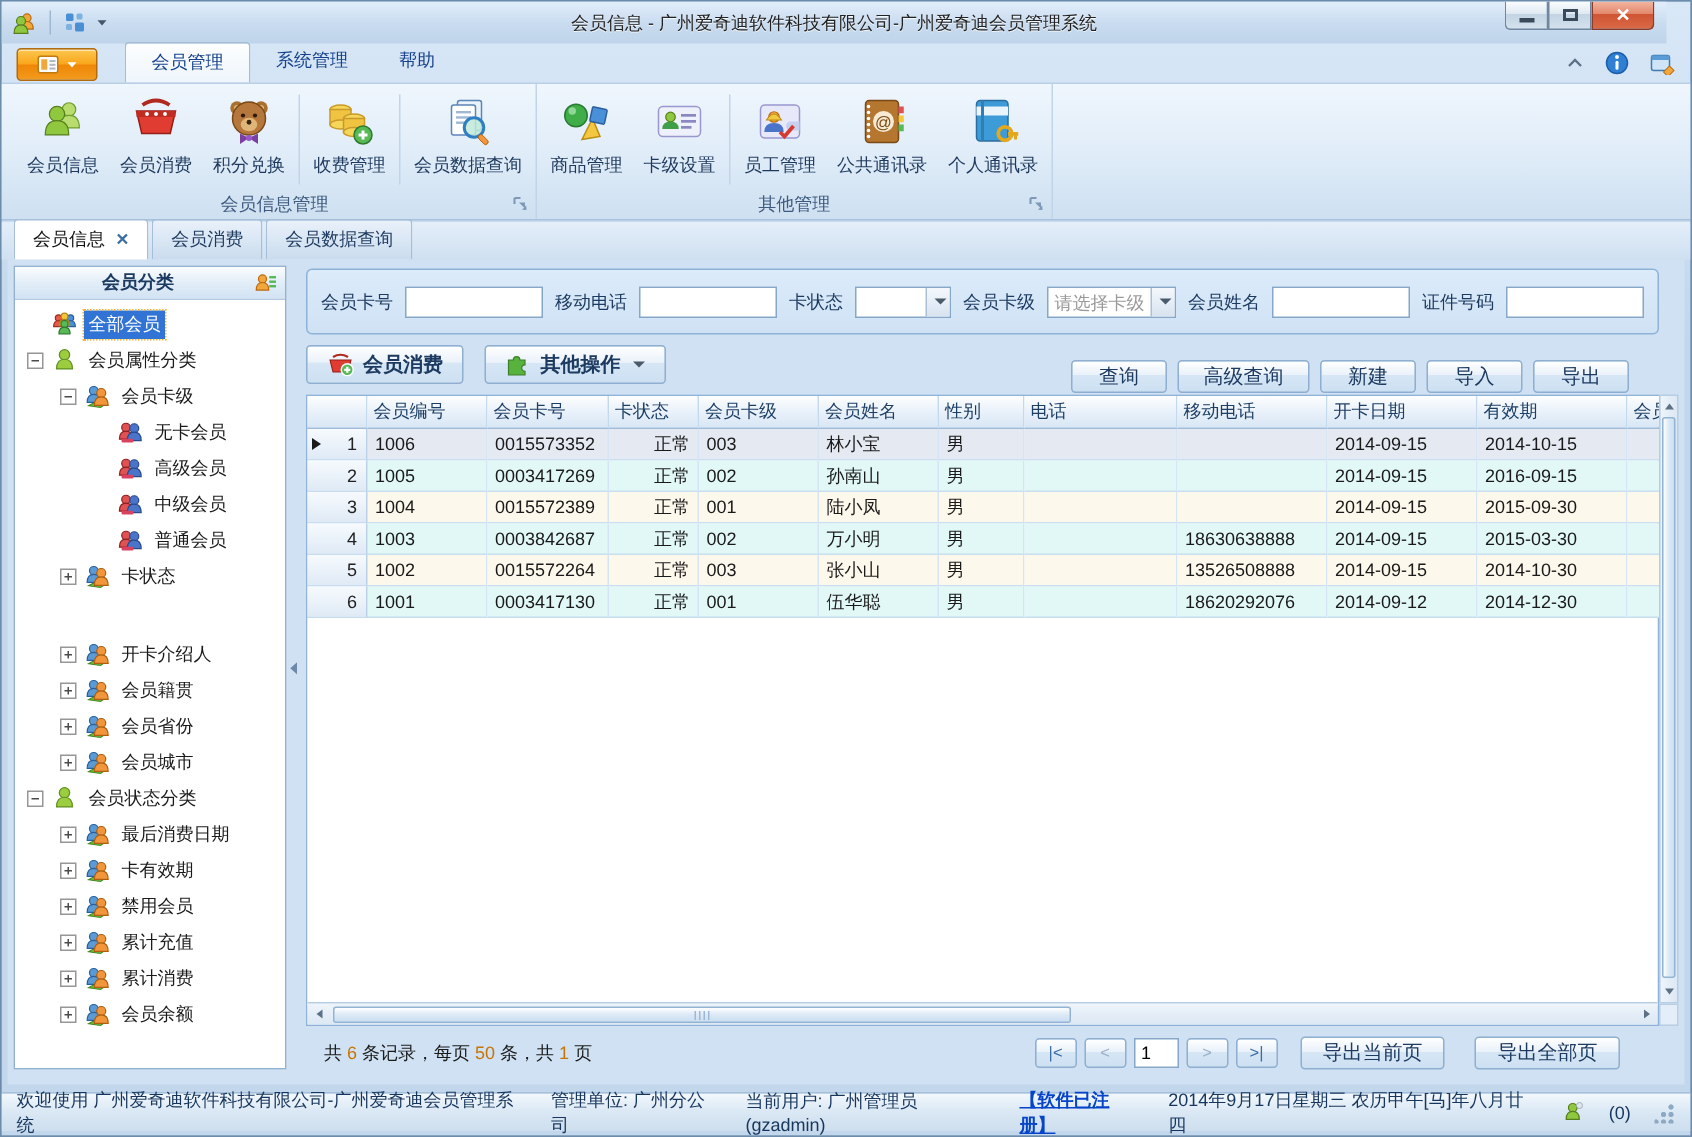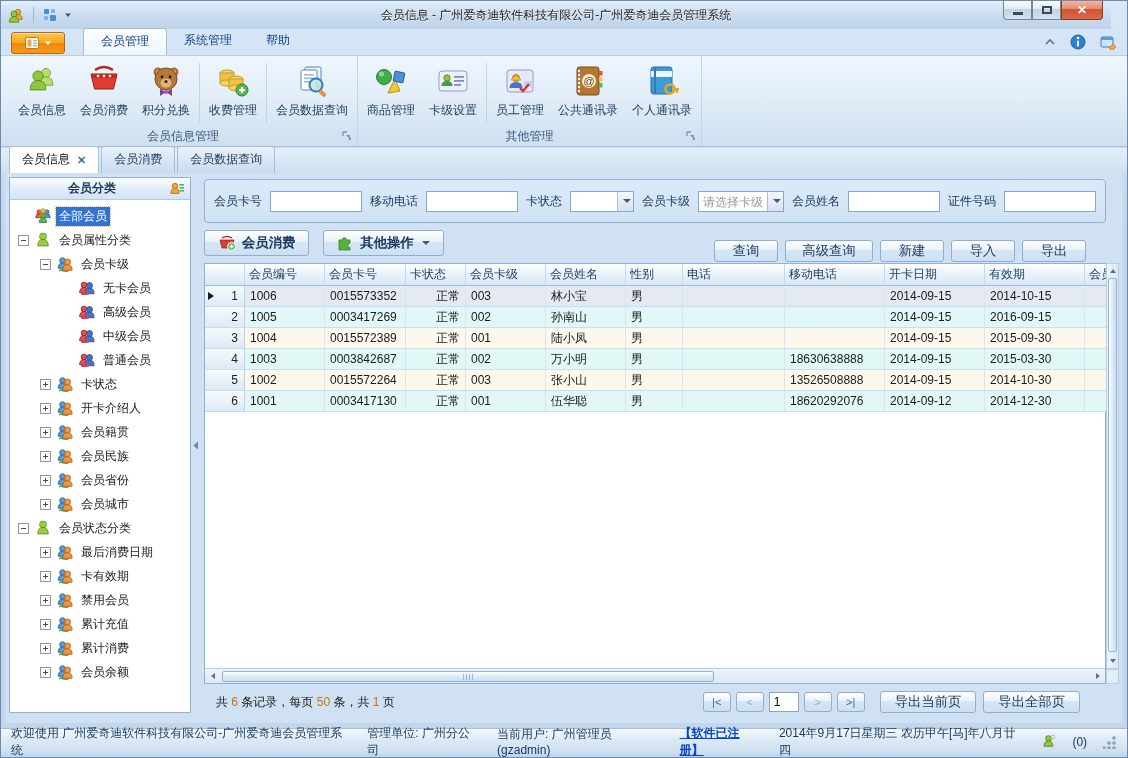--- a/index.html
+++ b/index.html
@@ -143,21 +143,21 @@
 
   
   .pager{ position:absolute; left:203px; top:688px; width:902px; height:26px; display:flex; align-items:center; }
   .psummary{ margin-left:12px; color:#1a1a1a; }
   .psummary .num{ color:var(--number-highlight); }
   .p-right{ margin-left:auto; display:flex; align-items:center; gap:5px; margin-right:26px; }
   .navbtn{ width:28px; height:20px; padding:0; font-size:11px; color:#3a6ea5; }
   .navbtn.disabled{ color:#9ab0c6; }
   .pageinput{ width:30px; height:20px; border:1px solid #86a7c8; background:#fff; padding:0 4px;
     font-family:inherit; font-size:12px; }
-  .p-exports{ display:flex; gap:7px; margin-left:10px; }
+  .p-exports{ display:flex; gap:20px; margin-left:10px; }
 
   
   .statusbar{ position:absolute; left:0; right:0; bottom:3px; height:26px; display:flex; align-items:center;
     gap:16px; padding:0 10px; color:#17365d; border-top:1px solid #a6c0dc;
     background:linear-gradient(#f3f8fd,#dcE9f5 45%,#cddeee); background:linear-gradient(#f3f8fd,#dce9f5 45%,#cddeee); }
   .reg-link{ color:#0645c9; font-weight:bold; text-decoration:underline; cursor:pointer; }
   .grip{ margin-left:auto; width:14px; height:14px;
     background:
       radial-gradient(circle at 11px 3px, #8ea9c4 1.5px, transparent 2px),
       radial-gradient(circle at 11px 8px, #8ea9c4 1.5px, transparent 2px),
@@ -556,21 +556,21 @@
             <svg width="18" height="18" viewBox="0 0 18 18">
               <path d="M3 15.5l5.5-3 7 1.2-4.5 3z" fill="#6fbf44" stroke="#43851f" stroke-width="0.7"></path>
               <circle cx="6.5" cy="5.5" r="2.8499999999999996" fill="#5b9bd5" stroke="#2a5f9e" stroke-width="0.8"></circle>
               <path d="M2.130000000000001 13.29 q0 -5.319999999999999 4.369999999999999 -5.319999999999999 q4.369999999999999 0 4.369999999999999 5.319999999999999 z" fill="#5b9bd5" stroke="#2a5f9e" stroke-width="0.8"></path>
               <circle cx="11.5" cy="7" r="3" fill="#f2963c" stroke="#b05f0c" stroke-width="0.8"></circle>
               <path d="M6.9 15.2 q0 -5.6 4.6 -5.6 q4.6 0 4.6 5.6 z" fill="#f2963c" stroke="#b05f0c" stroke-width="0.8"></path>
             </svg>
           </span>
           <span class="tlabel">卡状态</span>
         </div>
-        <div class="titem" style="padding-left: 26px;">
+        <div class="titem" style="padding-left: 26px; margin-top: 28px;">
           <span class="expander plus"></span>
           <span class="icon">
             <svg width="18" height="18" viewBox="0 0 18 18">
               <path d="M3 15.5l5.5-3 7 1.2-4.5 3z" fill="#6fbf44" stroke="#43851f" stroke-width="0.7"></path>
               <circle cx="6.5" cy="5.5" r="2.8499999999999996" fill="#5b9bd5" stroke="#2a5f9e" stroke-width="0.8"></circle>
               <path d="M2.130000000000001 13.29 q0 -5.319999999999999 4.369999999999999 -5.319999999999999 q4.369999999999999 0 4.369999999999999 5.319999999999999 z" fill="#5b9bd5" stroke="#2a5f9e" stroke-width="0.8"></path>
               <circle cx="11.5" cy="7" r="3" fill="#f2963c" stroke="#b05f0c" stroke-width="0.8"></circle>
               <path d="M6.9 15.2 q0 -5.6 4.6 -5.6 q4.6 0 4.6 5.6 z" fill="#f2963c" stroke="#b05f0c" stroke-width="0.8"></path>
             </svg>
           </span>
@@ -581,33 +581,20 @@
           <span class="icon">
             <svg width="18" height="18" viewBox="0 0 18 18">
               <path d="M3 15.5l5.5-3 7 1.2-4.5 3z" fill="#6fbf44" stroke="#43851f" stroke-width="0.7"></path>
               <circle cx="6.5" cy="5.5" r="2.8499999999999996" fill="#5b9bd5" stroke="#2a5f9e" stroke-width="0.8"></circle>
               <path d="M2.130000000000001 13.29 q0 -5.319999999999999 4.369999999999999 -5.319999999999999 q4.369999999999999 0 4.369999999999999 5.319999999999999 z" fill="#5b9bd5" stroke="#2a5f9e" stroke-width="0.8"></path>
               <circle cx="11.5" cy="7" r="3" fill="#f2963c" stroke="#b05f0c" stroke-width="0.8"></circle>
               <path d="M6.9 15.2 q0 -5.6 4.6 -5.6 q4.6 0 4.6 5.6 z" fill="#f2963c" stroke="#b05f0c" stroke-width="0.8"></path>
             </svg>
           </span>
           <span class="tlabel">会员籍贯</span>
-        </div>
-        <div class="titem" style="padding-left: 26px;">
-          <span class="expander plus"></span>
-          <span class="icon">
-            <svg width="18" height="18" viewBox="0 0 18 18">
-              <path d="M3 15.5l5.5-3 7 1.2-4.5 3z" fill="#6fbf44" stroke="#43851f" stroke-width="0.7"></path>
-              <circle cx="6.5" cy="5.5" r="2.8499999999999996" fill="#5b9bd5" stroke="#2a5f9e" stroke-width="0.8"></circle>
-              <path d="M2.130000000000001 13.29 q0 -5.319999999999999 4.369999999999999 -5.319999999999999 q4.369999999999999 0 4.369999999999999 5.319999999999999 z" fill="#5b9bd5" stroke="#2a5f9e" stroke-width="0.8"></path>
-              <circle cx="11.5" cy="7" r="3" fill="#f2963c" stroke="#b05f0c" stroke-width="0.8"></circle>
-              <path d="M6.9 15.2 q0 -5.6 4.6 -5.6 q4.6 0 4.6 5.6 z" fill="#f2963c" stroke="#b05f0c" stroke-width="0.8"></path>
-            </svg>
-          </span>
-          <span class="tlabel">会员民族</span>
         </div>
         <div class="titem" style="padding-left: 26px;">
           <span class="expander plus"></span>
           <span class="icon">
             <svg width="18" height="18" viewBox="0 0 18 18">
               <path d="M3 15.5l5.5-3 7 1.2-4.5 3z" fill="#6fbf44" stroke="#43851f" stroke-width="0.7"></path>
               <circle cx="6.5" cy="5.5" r="2.8499999999999996" fill="#5b9bd5" stroke="#2a5f9e" stroke-width="0.8"></circle>
               <path d="M2.130000000000001 13.29 q0 -5.319999999999999 4.369999999999999 -5.319999999999999 q4.369999999999999 0 4.369999999999999 5.319999999999999 z" fill="#5b9bd5" stroke="#2a5f9e" stroke-width="0.8"></path>
               <circle cx="11.5" cy="7" r="3" fill="#f2963c" stroke="#b05f0c" stroke-width="0.8"></circle>
               <path d="M6.9 15.2 q0 -5.6 4.6 -5.6 q4.6 0 4.6 5.6 z" fill="#f2963c" stroke="#b05f0c" stroke-width="0.8"></path>

